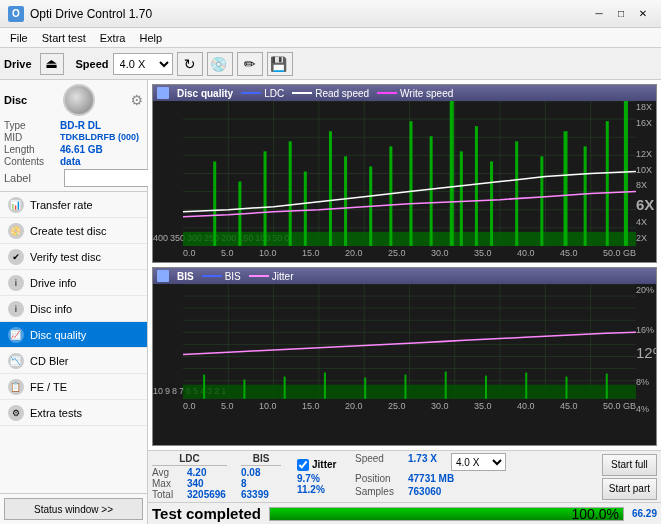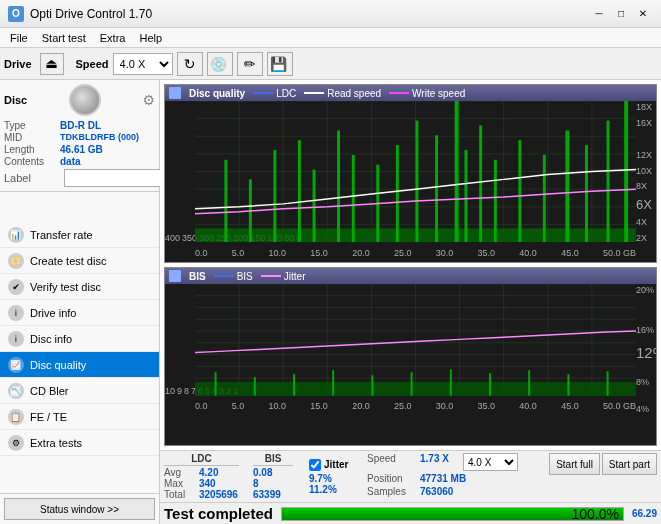--- a/index.html
+++ b/index.html
@@ -134,26 +134,25 @@
     }
 
     
     .main-content {
       display: flex;
       height: calc(524px - 28px - 20px - 32px);
     }
 
     
     .sidebar {
-      width: 160px;
+      width: 148px;
       background: #f8f8f8;
       border-right: 1px solid #ccc;
       display: flex;
       flex-direction: column;
-      gap: 30px;
     }
 
     
     .disc-info-panel {
       border-bottom: 1px solid #ccc;
       padding: 4px;
     }
     .disc-info-header {
       display: flex;
       align-items: center;
@@ -462,21 +461,21 @@
       flex-direction: column;
       justify-content: center;
     }
     .speed-section {
       display: flex;
       flex-direction: column;
       gap: 2px;
     }
     .buttons-section {
       display: flex;
-      flex-direction: row;
+      flex-direction: column;
       gap: 2px;
       justify-content: center;
       margin-left: auto;
     }
     .speed-select-small {
       height: 18px;
       font-size: 10px;
       border: 1px solid #aaa;
       background: white;
       width: 55px;
@@ -628,21 +627,21 @@
             <span class="y-label">0</span>
           </div>
 
           <div class="y-axis-right">
             <span class="y-label" style="color:#aaa;font-size:9px;">18X</span>
             <span class="y-label" style="color:#aaa;font-size:9px;">16X</span>
             <span class="y-label" style="color:#aaa;font-size:9px;margin-left:34px;">14X</span>
             <span class="y-label" style="color:#aaa;font-size:9px;">12X</span>
             <span class="y-label" style="color:#aaa;font-size:9px;">10X</span>
             <span class="y-label" style="color:#aaa;font-size:9px;">8X</span>
-            <span class="y-label" style="color:#aaa;font-size:13px;">6X</span>
+            <span class="y-label" style="color:#aaa;font-size:15px;font-weight:bold;">6X</span>
             <span class="y-label" style="color:#aaa;font-size:9px;">4X</span>
             <span class="y-label" style="color:#aaa;font-size:9px;">2X</span>
           </div>
           <svg class="chart-svg" xmlns="http://www.w3.org/2000/svg" viewBox="0 0 450 144" preserveAspectRatio="none">
 
             <line x1="0" y1="0" x2="450" y2="0" stroke="#2a4a2a" stroke-width="0.5"></line>
             <line x1="0" y1="18" x2="450" y2="18" stroke="#2a4a2a" stroke-width="0.5"></line>
             <line x1="0" y1="36" x2="450" y2="36" stroke="#2a4a2a" stroke-width="0.5"></line>
             <line x1="0" y1="54" x2="450" y2="54" stroke="#2a4a2a" stroke-width="0.5"></line>
             <line x1="0" y1="72" x2="450" y2="72" stroke="#2a4a2a" stroke-width="0.5"></line>

